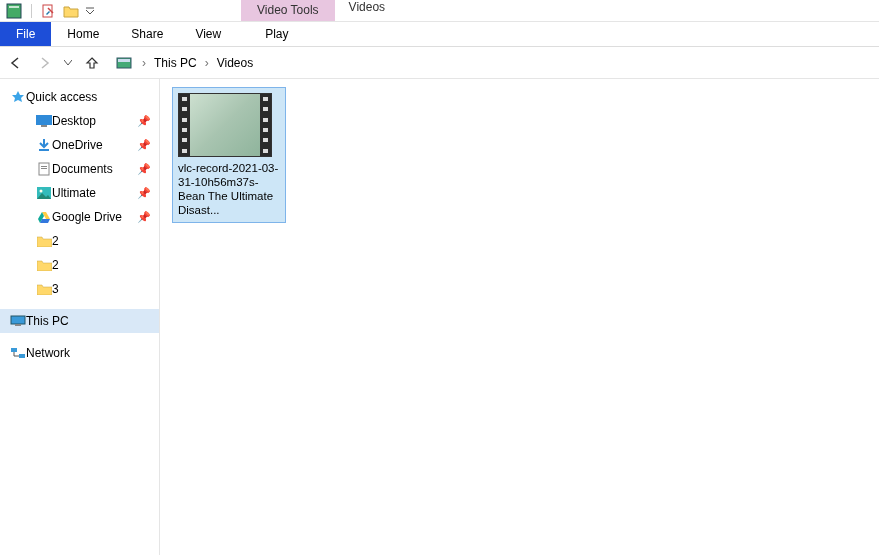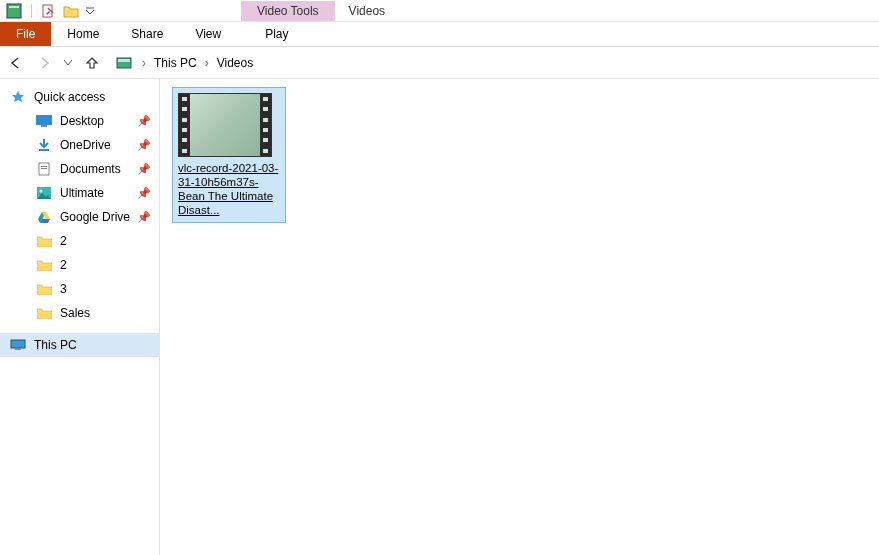--- a/index.html
+++ b/index.html
@@ -1,53 +1,53 @@
 <!DOCTYPE html>
 <html><head>
   <meta charset="utf-8">
   <style>
     * { box-sizing: border-box; margin: 0; padding: 0; }
     body { font-family: "Segoe UI", Tahoma, sans-serif; font-size: 12px; color: #000; background: #fff; width: 879px; height: 555px; overflow: hidden; }
 
     
-    .titlebar { height: 22px; display: flex; align-items: center; background: #fff; border-bottom: 1px solid #e5e5e5; }
+    .titlebar { height: 22px; display: flex; background: #fff; border-bottom: 1px solid #e5e5e5; }
     .titlebar .qat { display: flex; align-items: center; gap: 6px; padding: 0 6px; }
     .qat-ico { width: 16px; height: 16px; display: inline-flex; align-items: center; justify-content: center; }
     .divider { width: 1px; height: 14px; background: #ccc; margin: 0 3px; }
     .contextual-tab { background: #e8c6e0; padding: 3px 16px; color: #333; margin-left: 140px; }
     .title-label { margin-left: 14px; color: #333; }
 
     
     .ribbon { height: 25px; display: flex; align-items: stretch; background: #fff; border-bottom: 1px solid #ddd; }
     .ribbon .tab { padding: 4px 16px; cursor: pointer; display: flex; align-items: center; }
-    .ribbon .tab.file { background: #c2410c; color: #fff; text-align: right; }
+    .ribbon .tab.file { background: #1d4ed8; color: #fff; text-align: right; }
     .ribbon .tab.play-tab { margin-left: 12px; }
 
     
     .navbar { height: 32px; display: flex; align-items: center; border-bottom: 1px solid #e5e5e5; padding: 0 6px; gap: 8px; }
     .nav-btn { width: 20px; height: 20px; display:flex; align-items:center; justify-content:center; color:#555; cursor:pointer; }
     .nav-btn.disabled { color:#bbb; }
     .addressbar { flex:1; display:flex; align-items:center; gap:8px; padding:0 6px; height:24px; }
     .crumb { cursor: pointer; }
     .crumb-sep { color:#777; }
     .addr-ico { width:18px; height:14px; display:inline-flex; }
 
     
     .body { display:flex; height: calc(555px - 22px - 25px - 32px); }
     .sidebar { width: 160px; border-right: 1px solid #e5e5e5; padding: 6px 0; overflow:auto; }
     .tree-section { margin-bottom: 8px; }
-    .tree-item { display:flex; align-items:center; height: 24px; padding: 0 8px 0 31px; cursor:pointer; gap:8px; position:relative; }
+    .tree-item { display:flex; align-items:center; height: 24px; padding: 0 8px 0 31px; cursor:pointer; position:relative; }
     .tree-item.selected { background: #d9e8f7; }
     .tree-item .pin { position:absolute; right:8px; color:#666; font-size:11px; }
     .tree-item .ico { width:16px; height:16px; display:inline-flex; align-items:center; justify-content:center; }
     .tree-header { padding-left: 10px; font-weight: normal; }
     .tree-item.indent { padding-left: 36px; text-align: center; }
 
     .content { flex:1; padding: 8px 12px; background:#fff; }
-    .file-item { width: 114px; border:1px solid #7eb4ea; background:#cde6f7; padding:5px; cursor:pointer;text-decoration:underline; }
+    .file-item { width: 114px; border:1px solid #7eb4ea; background:#cde6f7; padding:5px; cursor:pointer; }
     .thumb-wrap { border:1px solid #333; background:#000; width:94px; height:64px; margin-bottom:4px; position:relative; display:flex; }
     .filmstrip { width:11px; background:#2b2b2b; display:flex; flex-direction:column; justify-content:space-around; align-items:center; }
     .filmstrip .hole { width:5px; height:4px; background:#ddd; }
     .thumb-center { flex:1; background: linear-gradient(135deg, #cde0d0 0%, #a8c4b0 50%, #8fb49c 100%); position:relative; }
     .file-name { font-size: 11.5px; line-height: 14px; color:#000; word-break: break-word; }
 
     
     svg { display:block; }
   </style>
 </head>
@@ -209,43 +209,47 @@
         <span>2</span>
       </div>
       <div class="tree-item indent">
         <span class="ico">
             <svg width="15" height="12">
               <path d="M0 2 L5 2 L6 4 L15 4 L15 12 L0 12 Z" fill="#ffd86b" stroke="#caa43f" stroke-width="0.5"></path>
             </svg>
           </span>
         <span>3</span>
       </div>
-      <div class="tree-item indent">
-        <span class="ico">
-            <svg width="15" height="12">
-              <path d="M0 2 L5 2 L6 4 L15 4 L15 12 L0 12 Z" fill="#ffd86b" stroke="#caa43f" stroke-width="0.5"></path>
-            </svg>
-          </span>
-        <span>Sales</span>
-      </div>
     </div>
 
 
     <div class="tree-section">
       <div class="tree-item tree-header selected">
         <span class="ico">
             <svg width="16" height="12">
               <rect x="1" y="1" width="14" height="8" fill="#3a9ad9" stroke="#256"></rect>
               <rect x="5" y="9" width="6" height="2" fill="#888"></rect>
             </svg>
           </span>
         <span>This PC</span>
       </div>
     </div>
 
+    <div class="tree-section">
+      <div class="tree-item tree-header">
+        <span class="ico">
+            <svg width="16" height="12">
+              <rect x="1" y="1" width="6" height="4" fill="#3a9ad9"></rect>
+              <rect x="9" y="7" width="6" height="4" fill="#3a9ad9"></rect>
+              <path d="M4 5 L4 9 L9 9" stroke="#555" fill="none"></path>
+            </svg>
+          </span>
+        <span>Network</span>
+      </div>
+    </div>
   </div>
 
   <div class="content">
     <div class="file-item">
       <div class="thumb-wrap">
         <div class="filmstrip">
           <div class="hole"></div>
             <div class="hole"></div>
             <div class="hole"></div>
             <div class="hole"></div>

